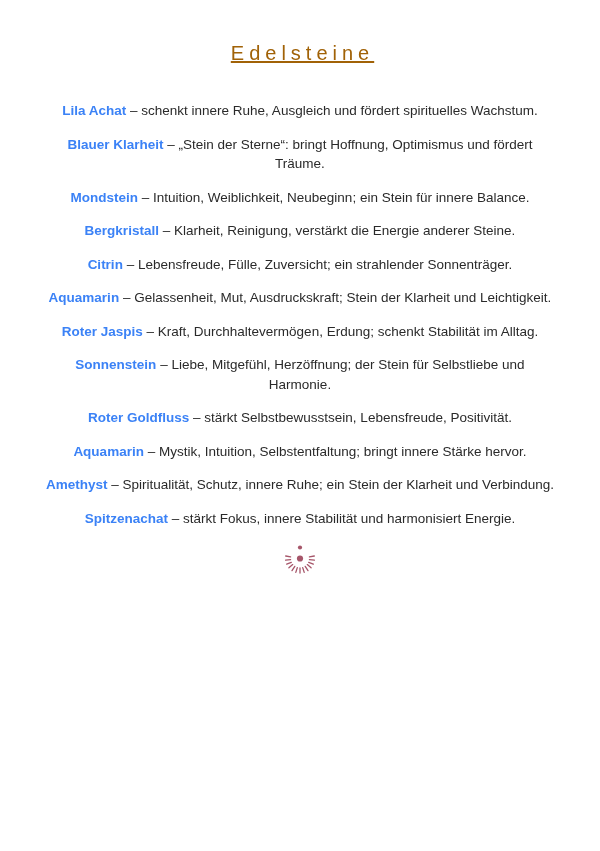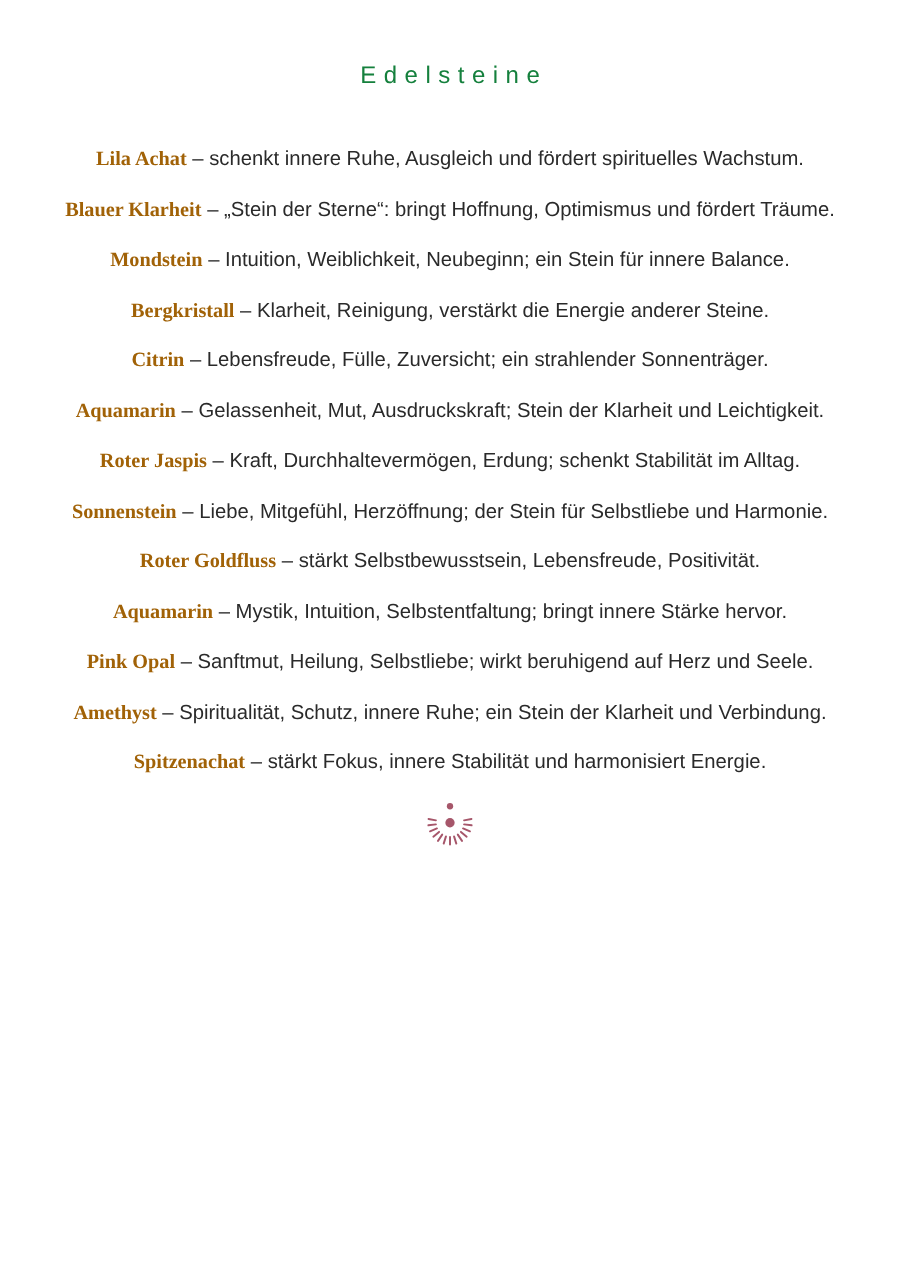--- a/index.html
+++ b/index.html
@@ -13,41 +13,41 @@
   }
   .page {
     width: 600px;
     height: 851px;
     box-sizing: border-box;
     padding-top: 42px;
   }
   .title {
     margin: 0;
     text-align: center;
-    font-size: 16px;
+    font-size: 20px;
     font-weight: 500;
     letter-spacing: 5px;
     padding-left: 5px; 
-    color: #15803d;
+    color: #a16207;
+    text-decoration: underline;
   }
   .list {
     width: 514px;
     margin: 36px auto 0 auto;
   }
   .item {
     margin: 0 0 14px 0;
     text-align: center;
     font-size: 13.5px;
     line-height: 19.5px;
     color: #2a2a2a;
   }
   .item b {
     font-weight: 700;
-    color: #a16207;
-    font-family: Liberation Serif, serif;
+    color: #3b82f6;
   }
   .ornament-wrap {
     margin-top: 5px;
     text-align: center;
   }
   .ornament-wrap svg { display: inline-block; }
 </style>
 </head>
 <body>
 
@@ -73,21 +73,20 @@
     <p class="item"><b>Roter Jaspis</b> <span>– Kraft, Durchhaltevermögen, Erdung; schenkt Stabilität im Alltag.</span></p>
 
     <p class="item"><b>Sonnenstein</b> <span>– Liebe, Mitgefühl, Herzöffnung; der Stein für Selbstliebe und Harmonie.</span></p>
 
     <p class="item"><b>Roter Goldfluss</b> <span>– stärkt Selbstbewusstsein, Lebensfreude, Positivität.</span></p>
 
 
 
     <p class="item"><b>Aquamarin</b> <span>– Mystik, Intuition, Selbstentfaltung; bringt innere Stärke hervor.</span></p>
 
-    <p class="item"><b>Pink Opal</b> <span>– Sanftmut, Heilung, Selbstliebe; wirkt beruhigend auf Herz und Seele.</span></p>
 
     <p class="item"><b>Amethyst</b> <span>– Spiritualität, Schutz, innere Ruhe; ein Stein der Klarheit und Verbindung.</span></p>
 
     <p class="item"><b>Spitzenachat</b> <span>– stärkt Fokus, innere Stabilität und harmonisiert Energie.</span></p>
 
   </div>
 
   <div class="ornament-wrap">
     <svg width="60" height="40" viewBox="0 0 60 40" aria-hidden="true">
       <circle cx="30" cy="5.5" r="2.1" fill="#a6566a"></circle>

